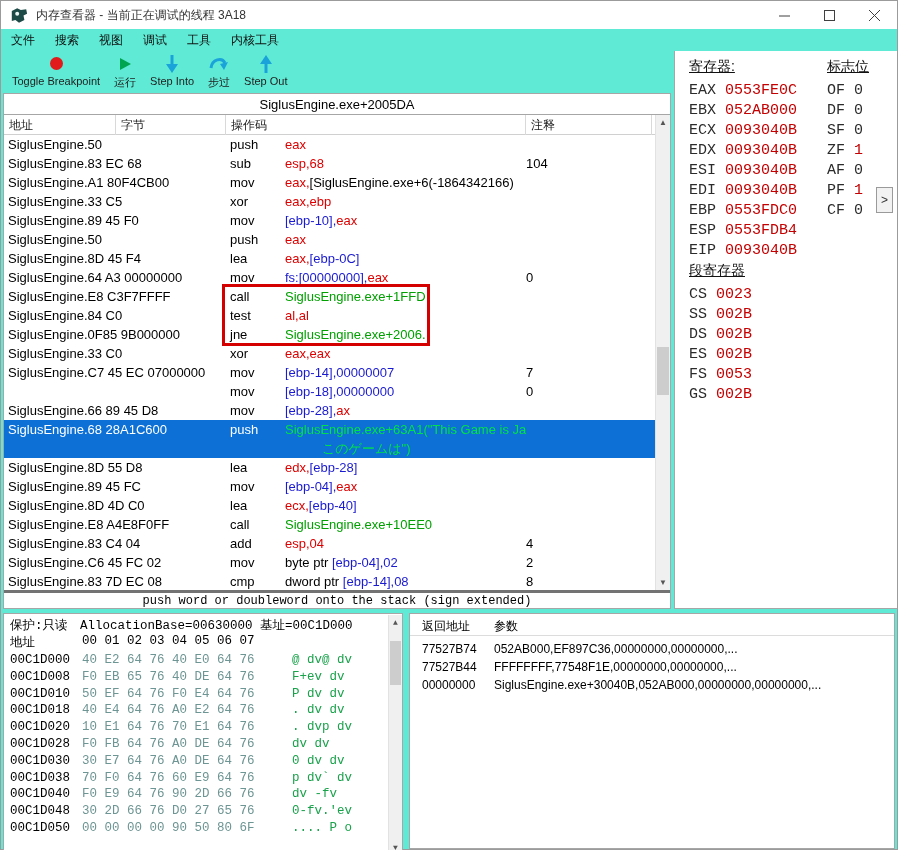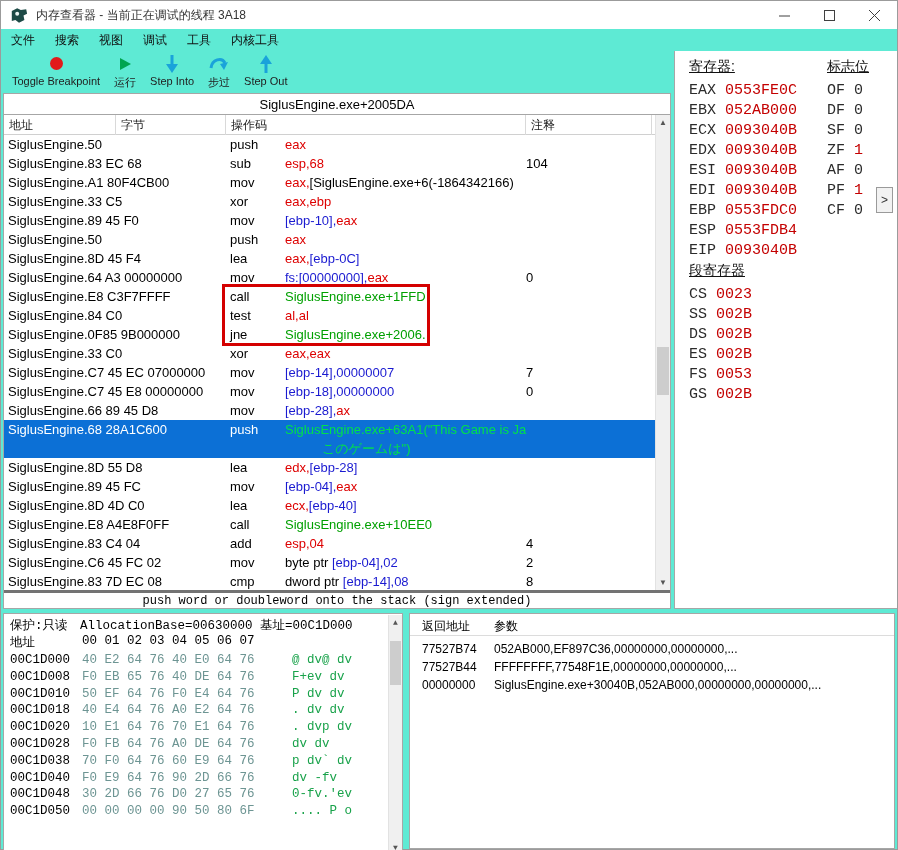--- a/index.html
+++ b/index.html
@@ -246,21 +246,20 @@
           <span class="op">xor</span>
           <span class="opr"><span class="c-r">eax,eax</span></span>
         </div>
         <div class="drow">
           <span class="ab">SiglusEngine.C7 45 EC 07000000</span>
           <span class="op">mov</span>
           <span class="opr"><span class="c-b">[ebp-14],00000007</span></span>
           <span class="cmt">7</span>
         </div>
         <div class="drow">
-          <span class="ab">SiglusEngine.C7 45 E8 00000000</span>
           <span class="op">mov</span>
           <span class="opr"><span class="c-b">[ebp-18],00000000</span></span>
           <span class="cmt">0</span>
         </div>
         <div class="drow">
           <span class="ab">SiglusEngine.66 89 45 D8</span>
           <span class="op">mov</span>
           <span class="opr"><span class="c-b">[ebp-28],</span><span class="c-r">ax</span></span>
         </div>
         <div class="drow sel">
@@ -384,20 +383,25 @@
           <span class="ha">00C1D020</span>
           <span class="hb">10 E1 64 76 70 E1 64 76</span>
           <span class="hs">. dvp dv</span>
         </div>
         <div class="hrow">
           <span class="ha">00C1D028</span>
           <span class="hb">F0 FB 64 76 A0 DE 64 76</span>
           <span class="hs">dv dv</span>
         </div>
         <div class="hrow">
+          <span class="ha">00C1D030</span>
+          <span class="hb">30 E7 64 76 A0 DE 64 76</span>
+          <span class="hs">0 dv dv</span>
+        </div>
+        <div class="hrow">
           <span class="ha">00C1D038</span>
           <span class="hb">70 F0 64 76 60 E9 64 76</span>
           <span class="hs">p dv` dv</span>
         </div>
         <div class="hrow">
           <span class="ha">00C1D040</span>
           <span class="hb">F0 E9 64 76 90 2D 66 76</span>
           <span class="hs">dv -fv</span>
         </div>
         <div class="hrow">

